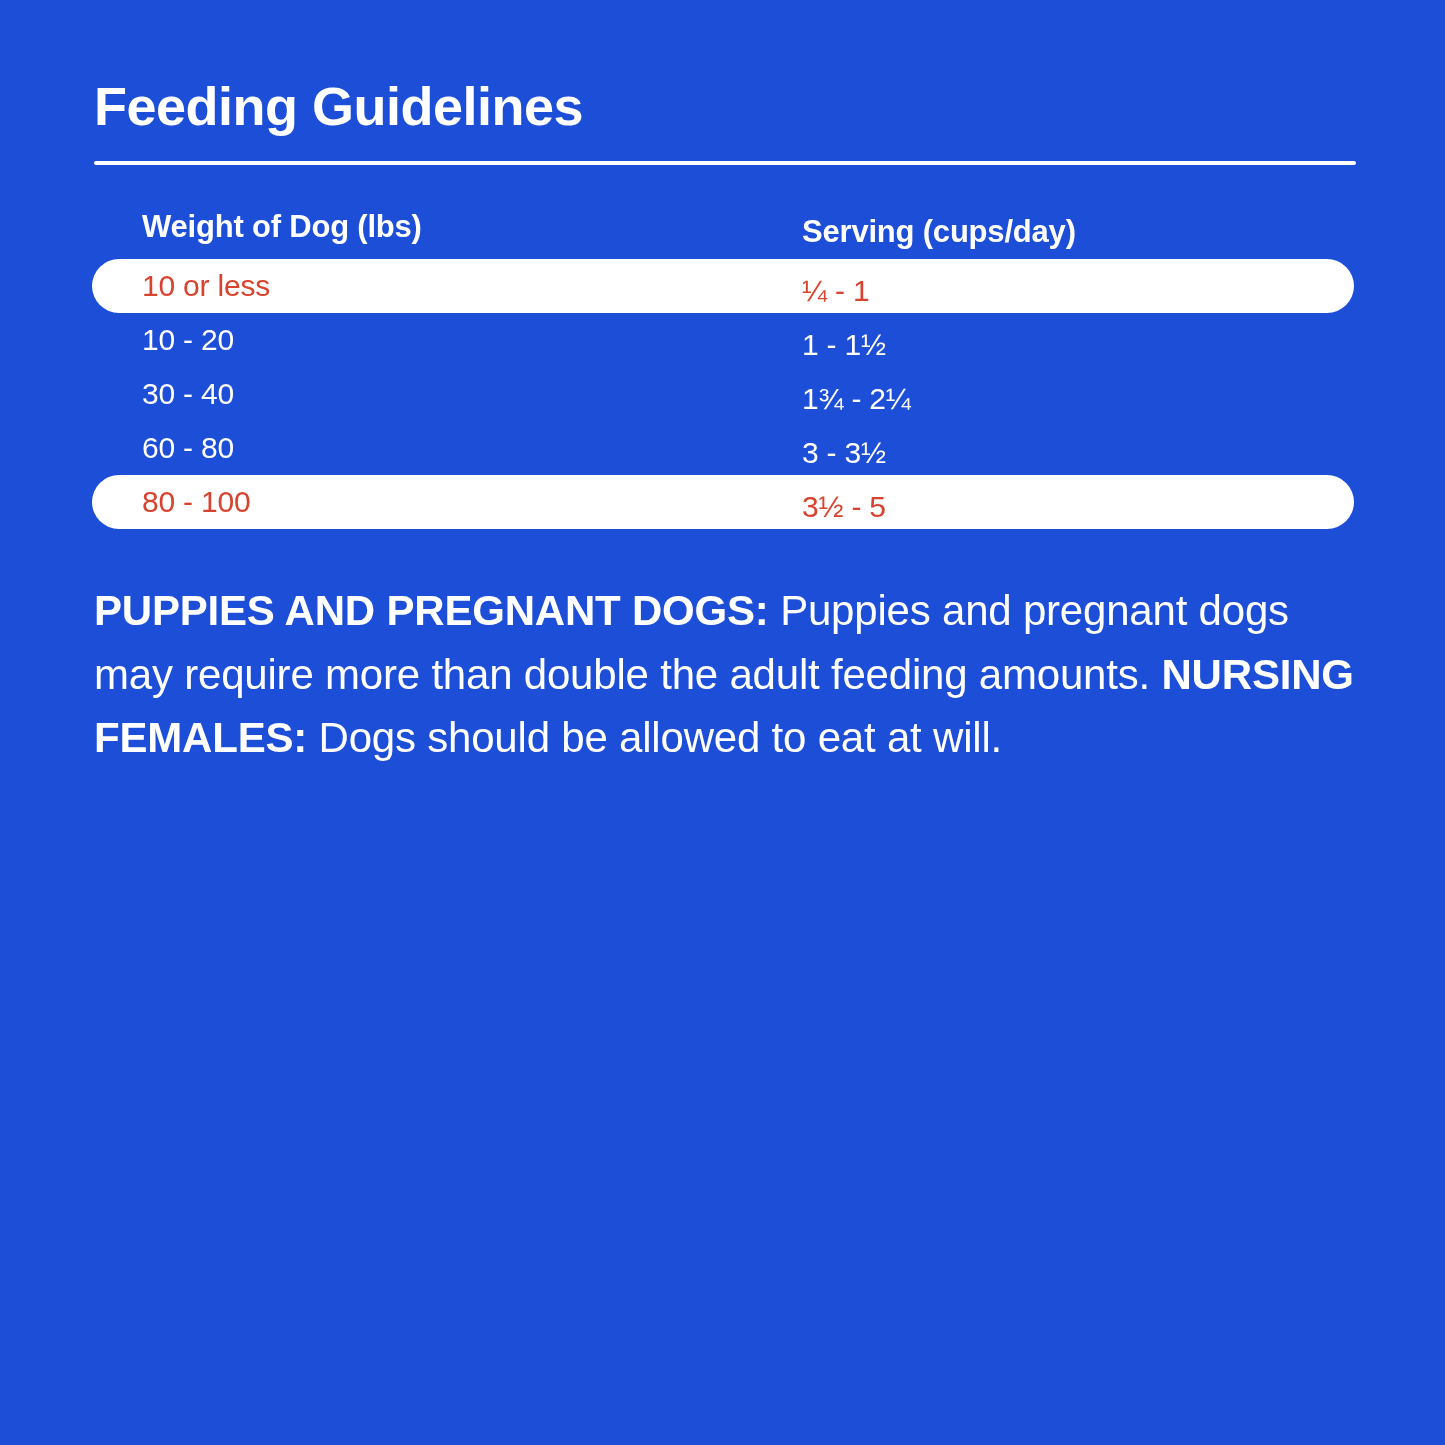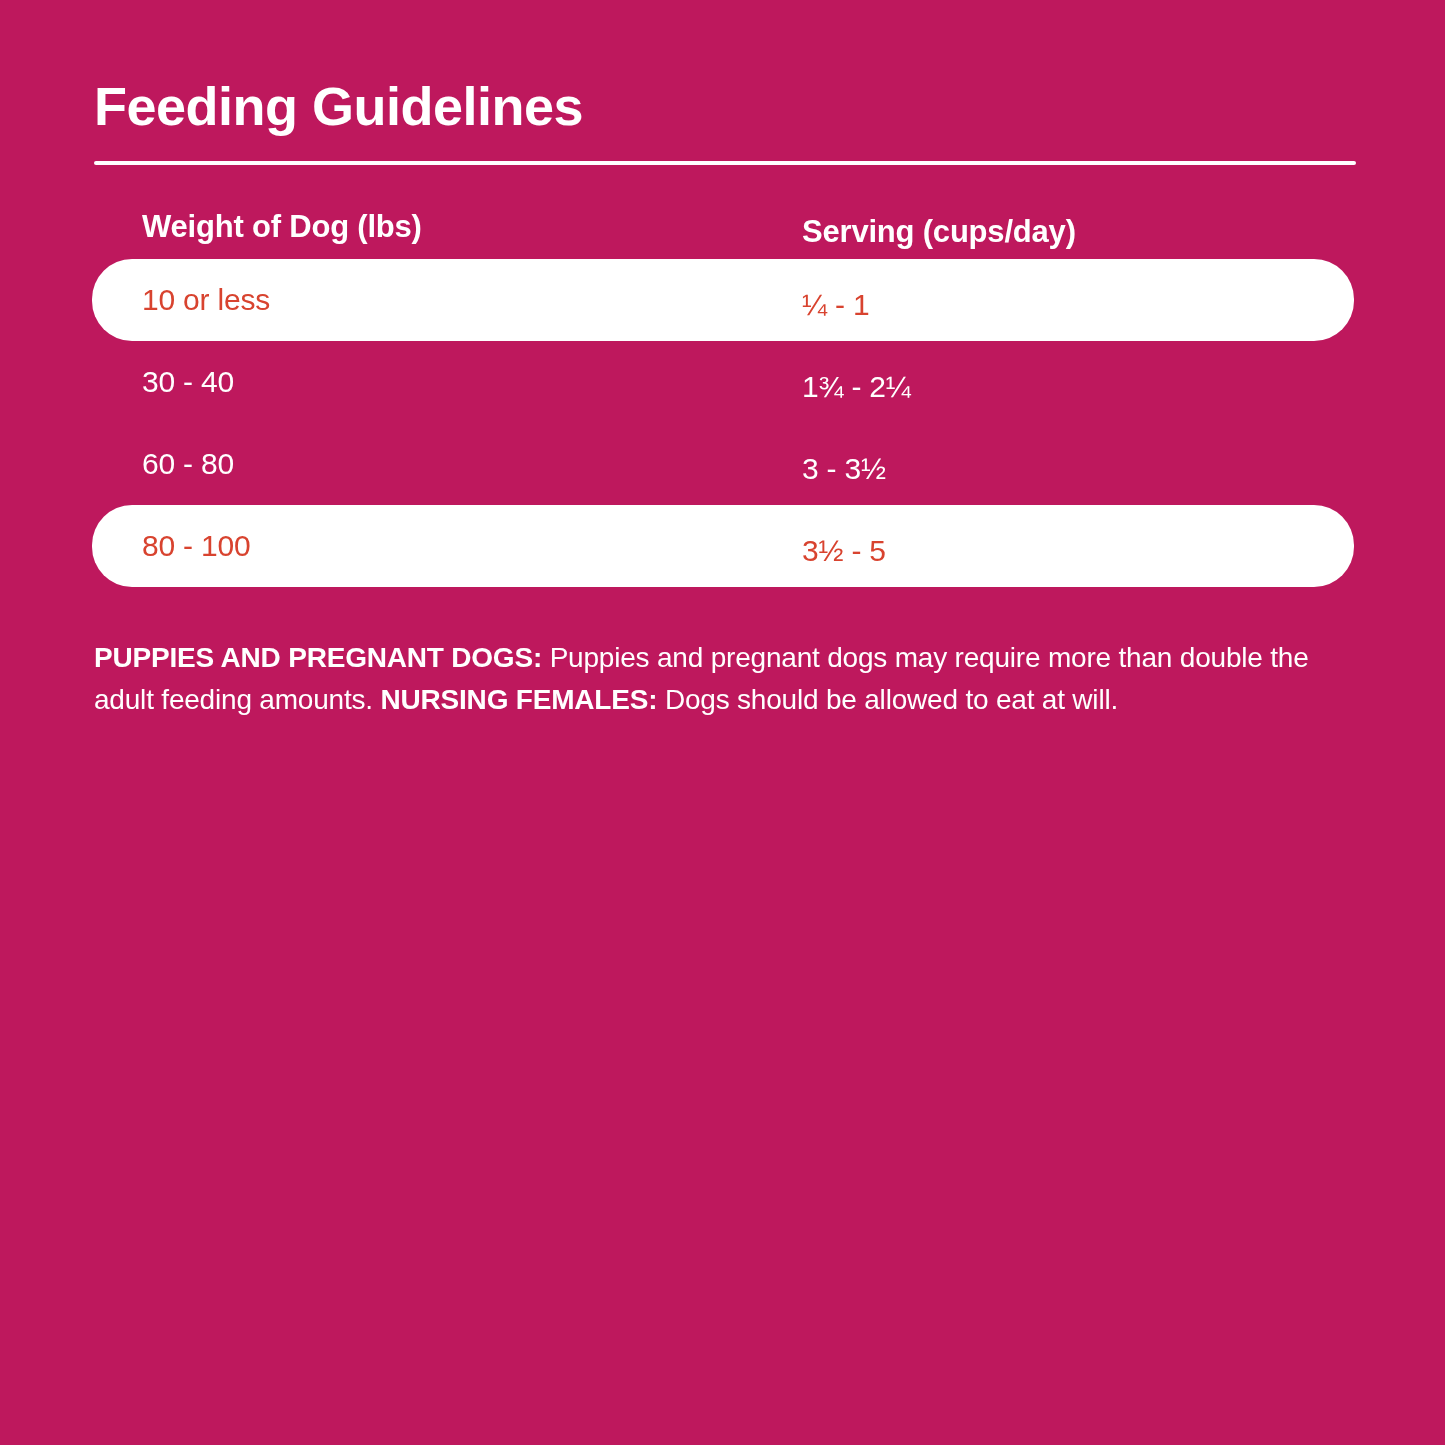--- a/index.html
+++ b/index.html
@@ -10,21 +10,21 @@
     width: 1445px;
     height: 1445px;
     background: #dd4433;
     font-family: "Liberation Sans", sans-serif;
     overflow: hidden;
   }
   .page {
     position: relative;
     width: 1445px;
     height: 1445px;
-    background: #be185d;
+    background: #1d4ed8;
     box-sizing: border-box;
     padding: 78px 90px 6px 92px;
   }
   .title {
     color: #ffffff;
     font-size: 54px;
     font-weight: bold;
     letter-spacing: -0.5px;
     line-height: 1.05;
     margin: 0 0 26px 2px;
@@ -58,21 +58,21 @@
     flex: 0 0 660px;
     margin-left: 28px;
   }
   .col-right {
     flex: 1 1 auto;
     margin-top: 10px;
   }
   .row {
     display: flex;
     align-items: center;
-    height: 82px;
+    height: 54px;
     padding: 0 0 0 22px;
     box-sizing: border-box;
     border-radius: 40px;
   }
   .row.alt {
     background: #ffffff;
   }
   .cell {
     font-size: 30px;
     letter-spacing: -0.2px;
@@ -80,21 +80,21 @@
   .row .cell {
     color: #ffffff;
   }
   .row.alt .cell {
     color: #d8432f;
   }
   .note {
     width: 1270px;
     margin: 50px 0 0 2px;
     color: #ffffff;
-    font-size: 28px;
+    font-size: 42px;
     line-height: 1.52;
     letter-spacing: -0.2px;
   }
   .note b {
     font-weight: bold;
   }
 </style>
 </head>
 <body>
 
@@ -108,20 +108,24 @@
     <div class="head-row">
       <div class="head-cell col-left">Weight of Dog (lbs)</div>
       <div class="head-cell col-right">Serving (cups/day)</div>
     </div>
 
     <div class="row alt">
       <div class="cell col-left">10 or less</div>
       <div class="cell col-right">¼ - 1</div>
     </div>
 
+    <div class="row">
+      <div class="cell col-left">10 - 20</div>
+      <div class="cell col-right">1 - 1½</div>
+    </div>
 
 
     <div class="row">
       <div class="cell col-left">30 - 40</div>
       <div class="cell col-right">1¾ - 2¼</div>
     </div>
 
 
     <div class="row">
       <div class="cell col-left">60 - 80</div>

